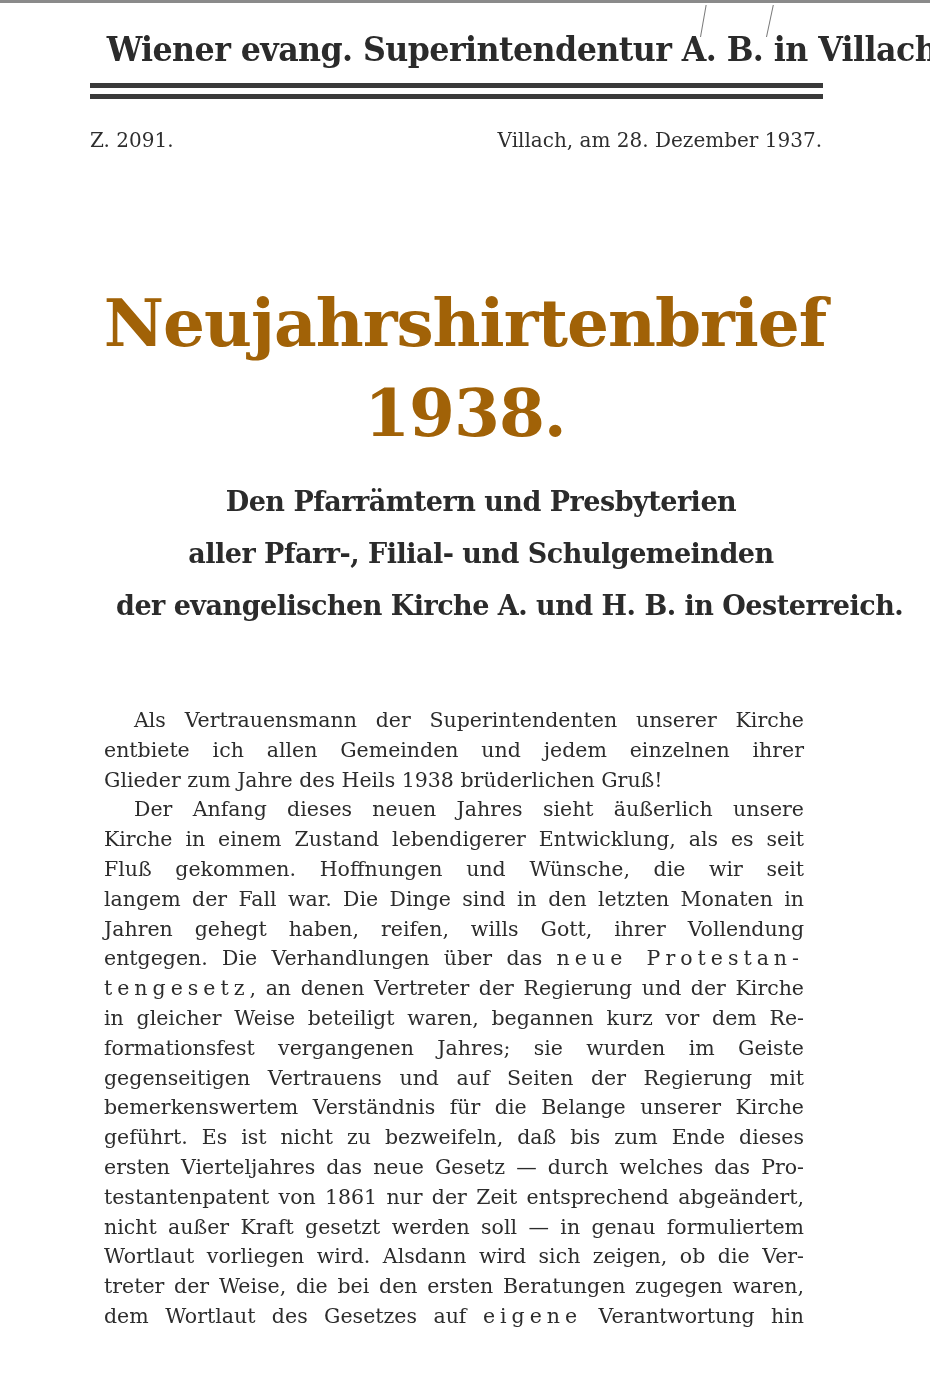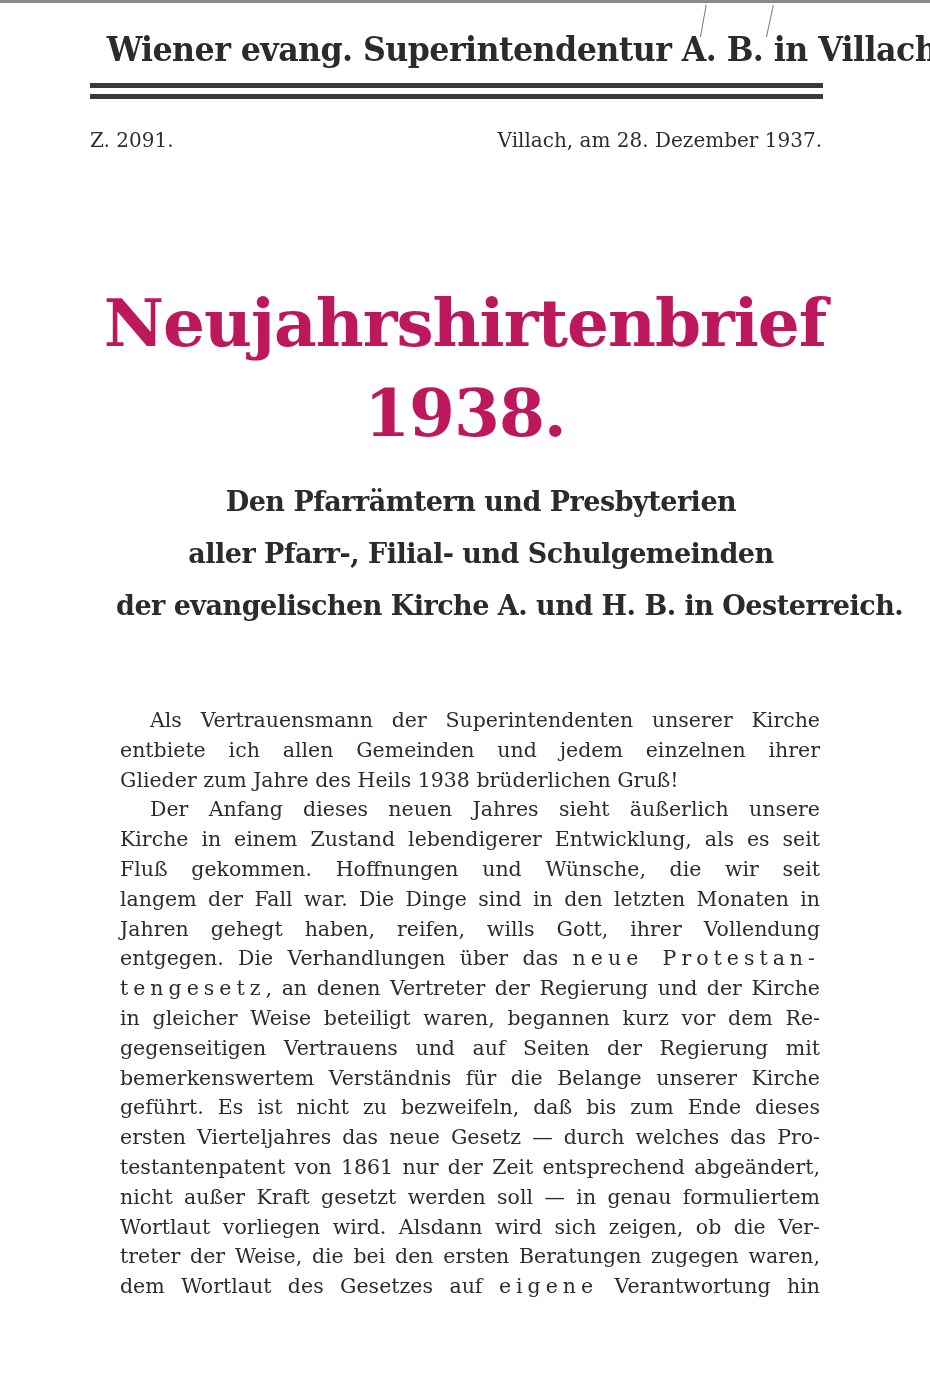--- a/index.html
+++ b/index.html
@@ -76,42 +76,42 @@
   .title {
     position: absolute;
     left: 60px; top: 278px;
     width: 810px;
     text-align: center;
     font-family: "DejaVu Serif", serif;
     font-weight: bold;
     font-size: 66px;
     line-height: 90px;
     letter-spacing: -1px;
-    color: #be185d;
+    color: #a16207;
   }
 
   
   .address {
     position: absolute;
     left: 116px; top: 476px;
     width: 730px;
     text-align: center;
     font-family: "DejaVu Serif", serif;
     font-weight: bold;
     font-size: 27px;
     line-height: 52px;
     letter-spacing: -0.5px;
     color: #2b2b2b;
   }
   .address div { white-space: nowrap; }
 
   
   .body-text {
     position: absolute;
-    left: 120px; top: 706px;
+    left: 104px; top: 706px;
     width: 700px;
     font-family: "DejaVu Serif", serif;
     font-size: 20.5px;
     line-height: 29.8px;
     color: #2c2c2c;
   }
   .body-line {
     display: block;
     white-space: nowrap;
     text-align: justify;
@@ -153,20 +153,21 @@
     <span class="body-line">entbiete ich allen Gemeinden und jedem einzelnen ihrer</span>
     <span class="body-line last">Glieder zum Jahre des Heils 1938 brüderlichen Gruß!</span>
     <span class="body-line indent">Der Anfang dieses neuen Jahres sieht äußerlich unsere</span>
     <span class="body-line">Kirche in einem Zustand lebendigerer Entwicklung, als es seit</span>
     <span class="body-line">Fluß gekommen. Hoffnungen und Wünsche, die wir seit</span>
     <span class="body-line">langem der Fall war. Die Dinge sind in den letzten Monaten in</span>
     <span class="body-line">Jahren gehegt haben, reifen, wills Gott, ihrer Vollendung</span>
     <span class="body-line"><span>entgegen. Die Verhandlungen über das </span><span class="spaced">neue Protestan-</span></span>
     <span class="body-line"><span class="spaced">tengesetz</span><span>, an denen Vertreter der Regierung und der Kirche</span></span>
     <span class="body-line">in gleicher Weise beteiligt waren, begannen kurz vor dem Re-</span>
+    <span class="body-line">formationsfest vergangenen Jahres; sie wurden im Geiste</span>
     <span class="body-line">gegenseitigen Vertrauens und auf Seiten der Regierung mit</span>
     <span class="body-line">bemerkenswertem Verständnis für die Belange unserer Kirche</span>
     <span class="body-line">geführt. Es ist nicht zu bezweifeln, daß bis zum Ende dieses</span>
     <span class="body-line">ersten Vierteljahres das neue Gesetz — durch welches das Pro-</span>
     <span class="body-line">testantenpatent von 1861 nur der Zeit entsprechend abgeändert,</span>
     <span class="body-line">nicht außer Kraft gesetzt werden soll — in genau formuliertem</span>
     <span class="body-line">Wortlaut vorliegen wird. Alsdann wird sich zeigen, ob die Ver-</span>
     <span class="body-line">treter der Weise, die bei den ersten Beratungen zugegen waren,</span>
     <span class="body-line"><span>dem Wortlaut des Gesetzes auf </span><span class="spaced">eigene</span><span> Verantwortung hin</span></span>
   </div>

